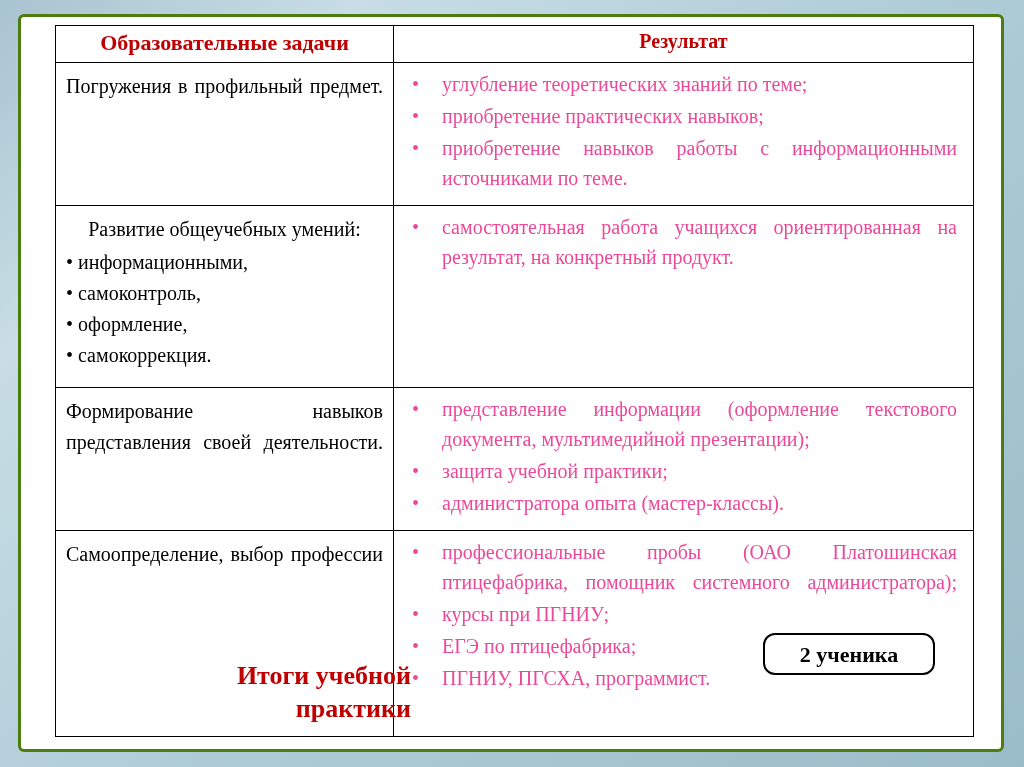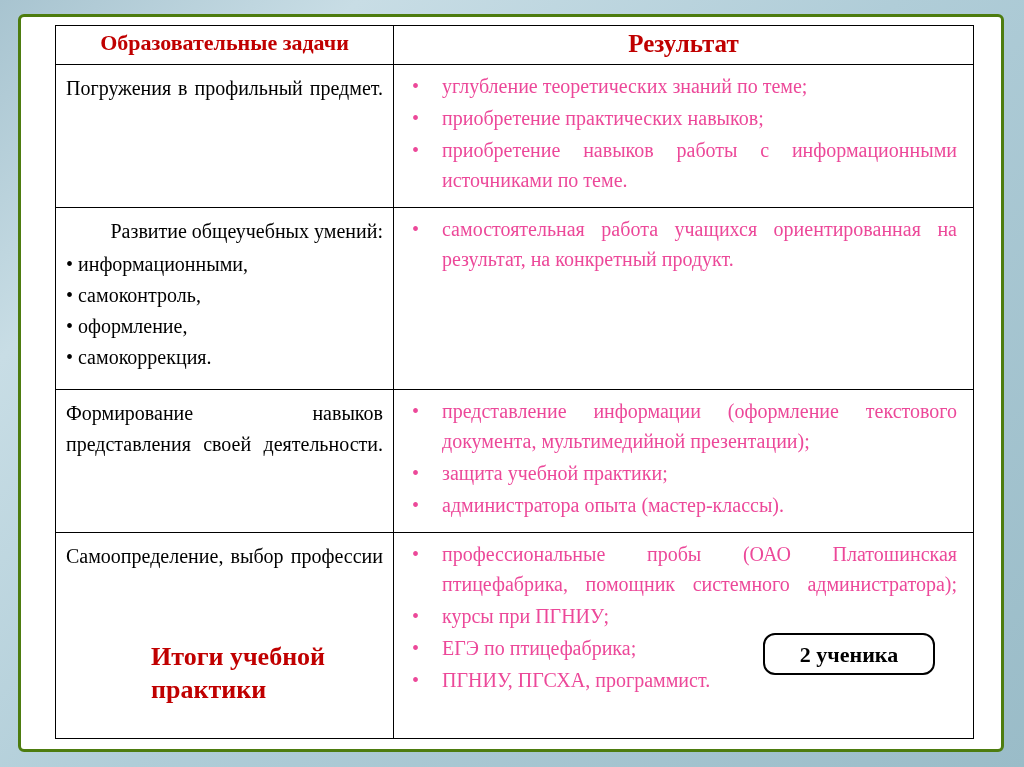--- a/index.html
+++ b/index.html
@@ -28,21 +28,21 @@
   table.main col.left { width: 338px; }
   table.main col.right { width: 580px; }
   table.main th, table.main td {
     border: 1px solid #000;
     vertical-align: top;
   }
   table.main th {
     color: #c00000;
     font-weight: bold;
     text-align: center;
-    font-size: 25px;
+    font-size: 20px;
     padding: 4px 6px 6px 6px;
   }
   table.main th.left-h { font-size: 22px; }
   td.task {
     padding: 8px 10px 16px 10px;
     font-size: 20px;
     color: #000;
     text-align: justify;
     line-height: 1.55;
   }
@@ -68,26 +68,26 @@
   }
   td.result li::before {
     content: "•";
     position: absolute;
     left: 10px; top: 0;
     font-size: 20px;
   }
   td.result li.spread { text-align: justify; text-align-last: justify; }
   .footer-title {
     position: absolute;
-    left: 130px; bottom: 43px;
+    left: 130px; bottom: 24px;
     width: 260px;
     color: #c00000;
     font-weight: bold;
     font-size: 26px;
-    text-align: left;
+    text-align: right;
     line-height: 1.25;
   }
   .badge {
     position: absolute;
     right: 66px; top: 616px;
     width: 172px; height: 42px;
     border: 2px solid #000;
     border-radius: 12px;
     background: #fff;
     font-size: 22px;
@@ -121,21 +121,21 @@
         <td class="result">
           <ul>
             <li>углубление теоретических знаний по теме;</li>
             <li>приобретение практических навыков;</li>
             <li>приобретение навыков работы с информационными источниками по теме.</li>
           </ul>
         </td>
       </tr>
       <tr>
         <td class="task">
-          <div style="text-align:right;">Развитие общеучебных умений:</div>
+          <div style="text-align:center;">Развитие общеучебных умений:</div>
           <div class="sublist">
             <div>информационными,</div>
             <div>самоконтроль,</div>
             <div>оформление,</div>
             <div>самокоррекция.</div>
           </div>
         </td>
         <td class="result">
           <ul>
             <li>самостоятельная работа учащихся ориентированная на результат, на конкретный продукт.</li>

